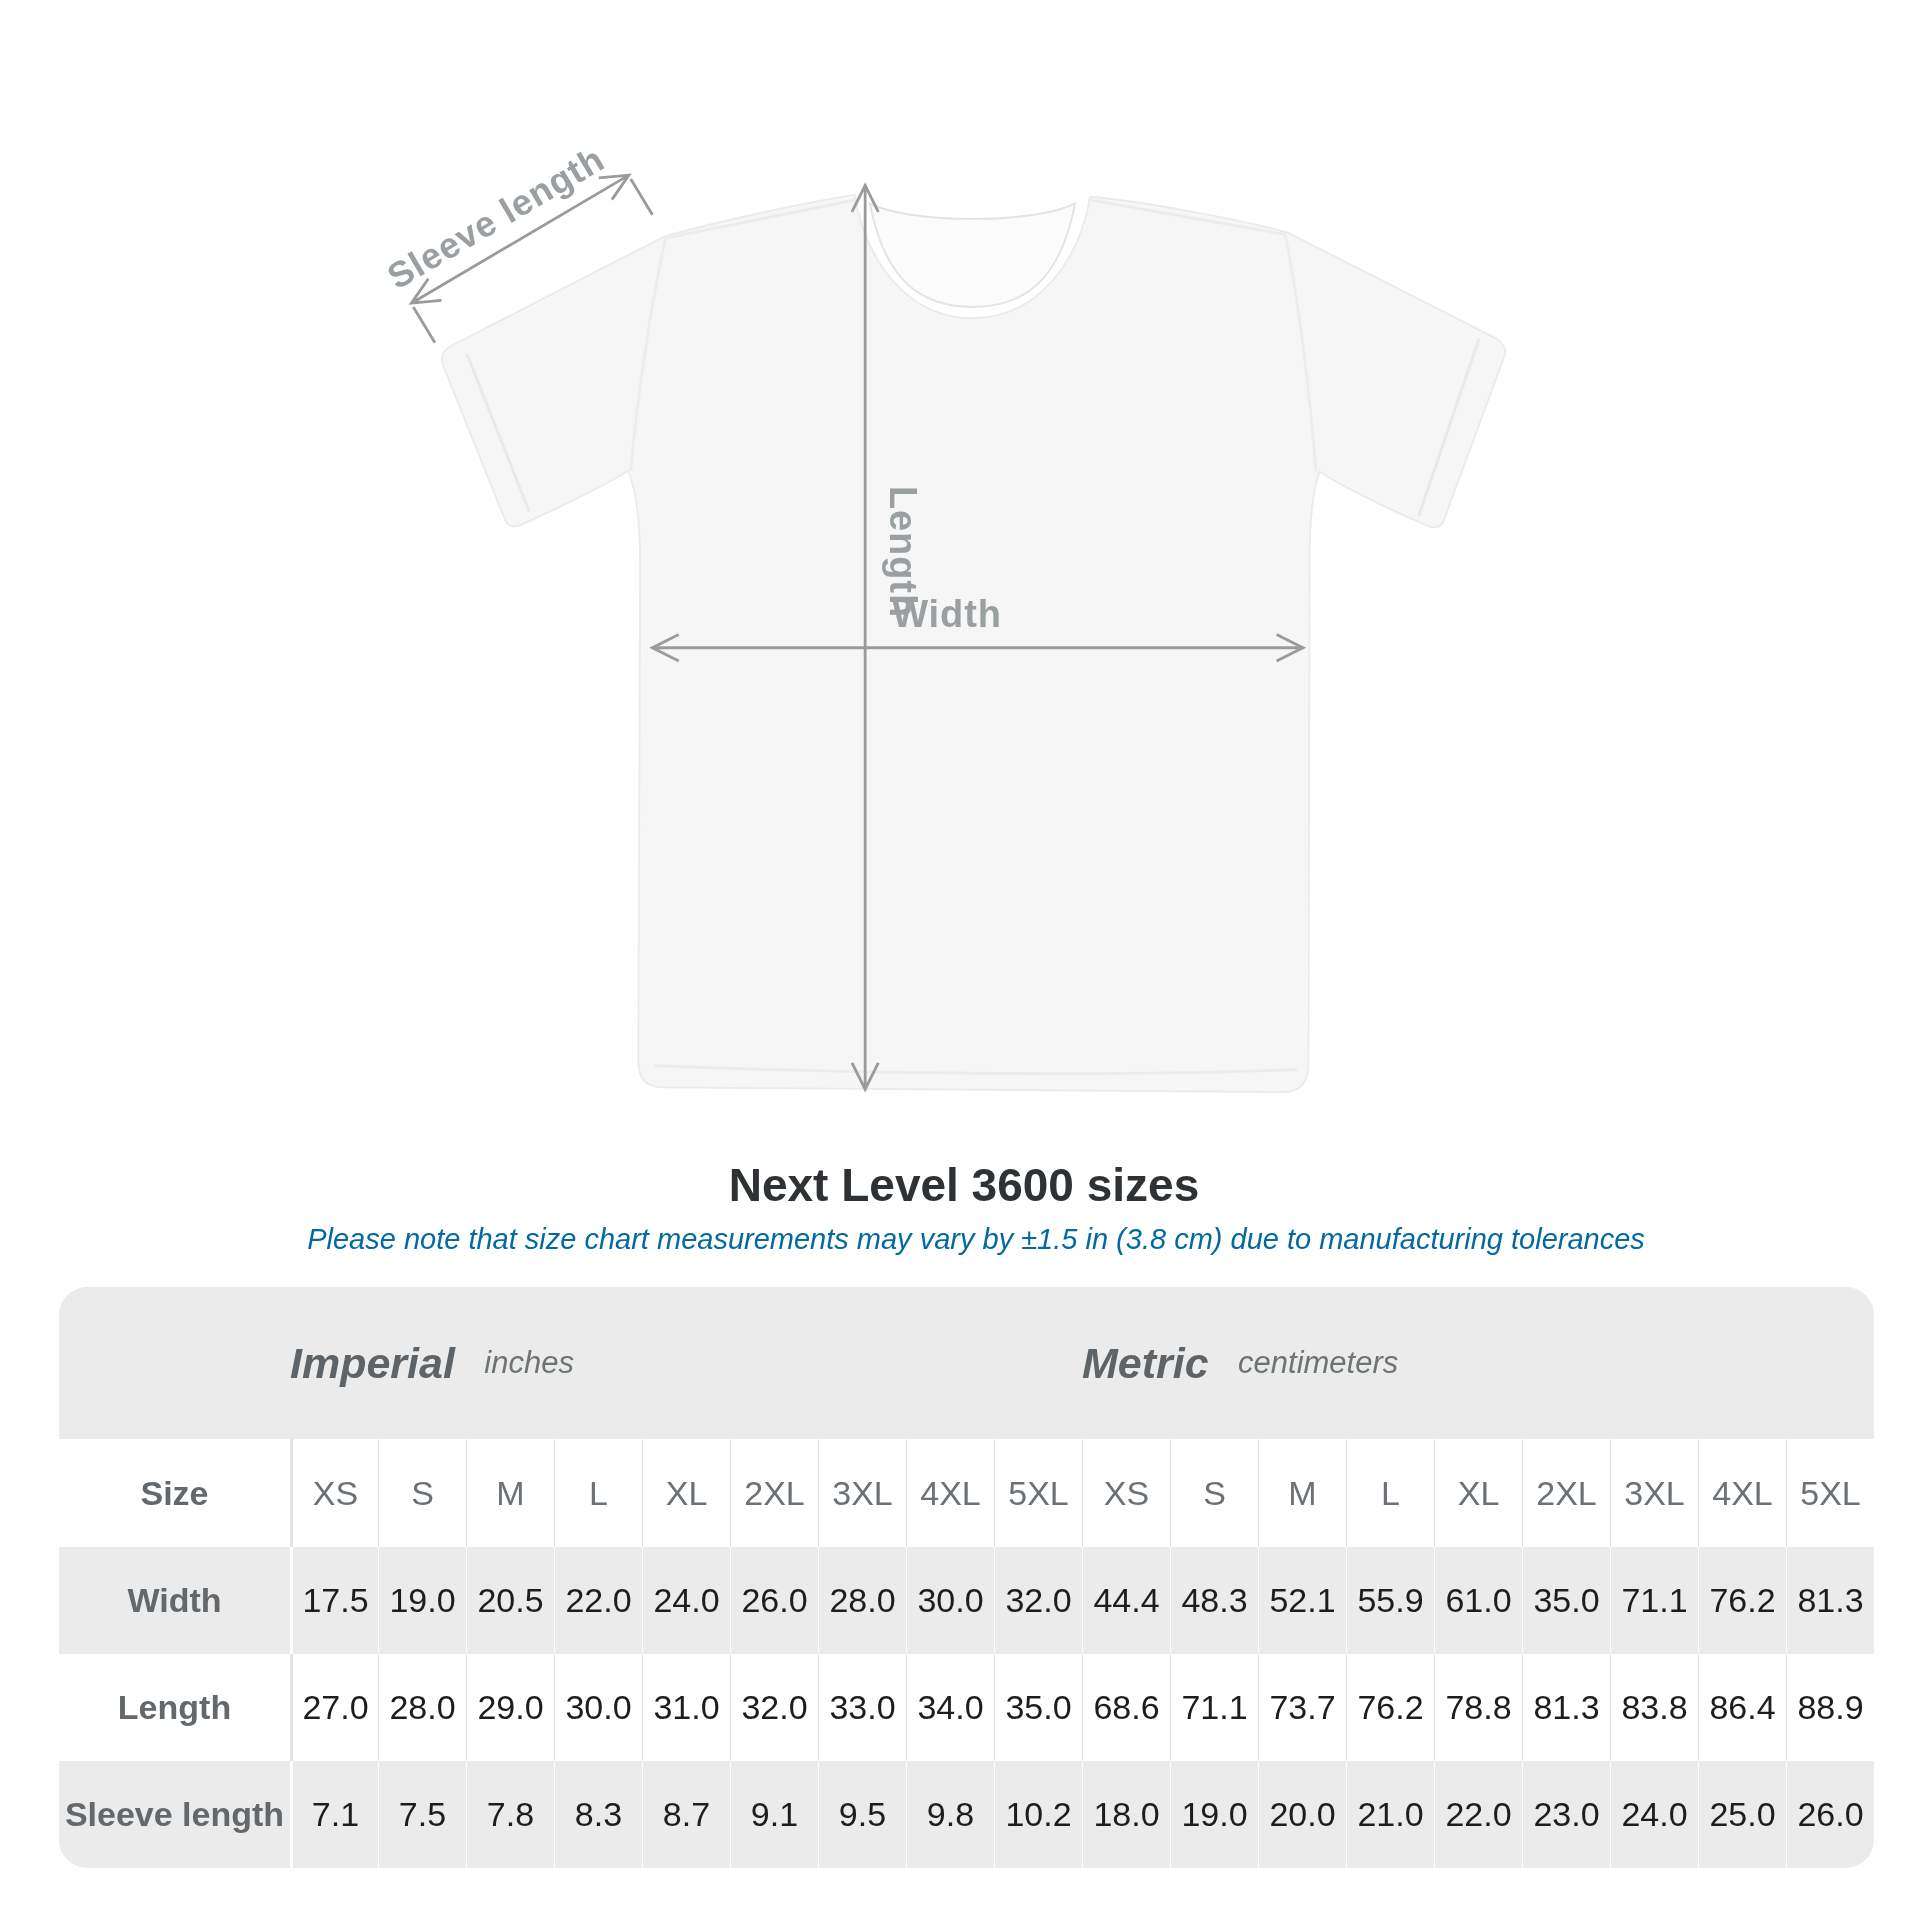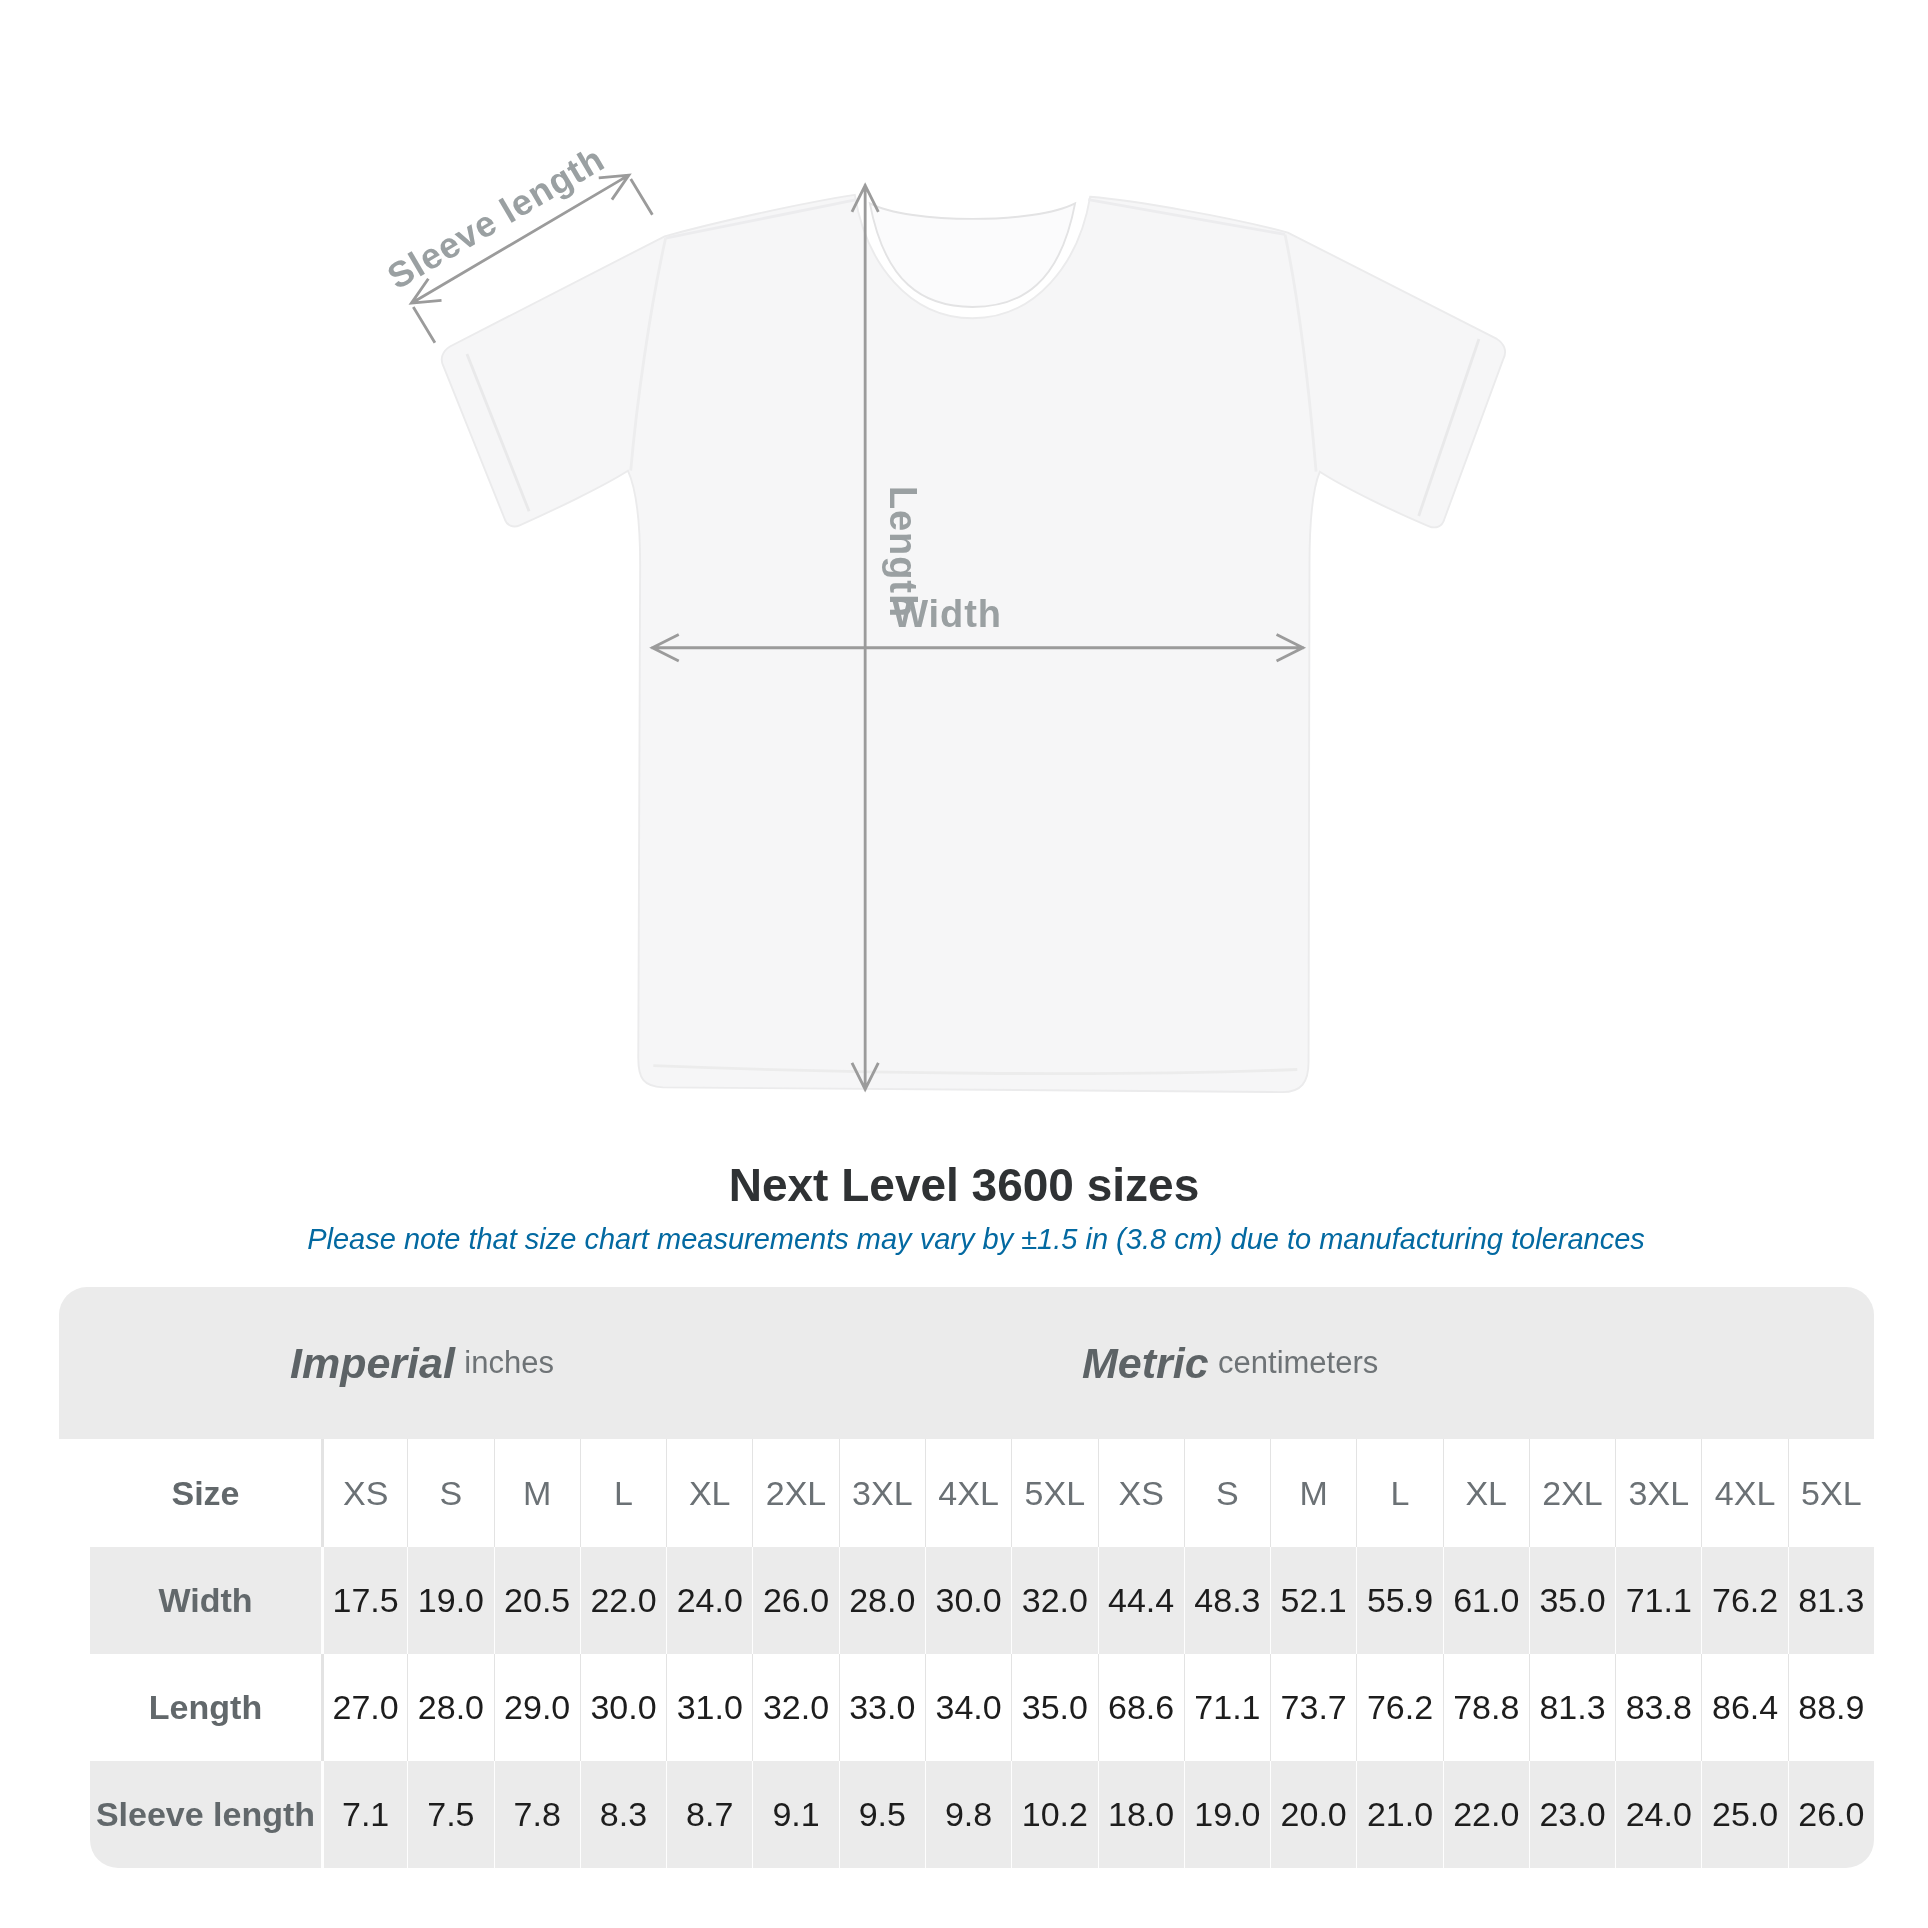--- a/index.html
+++ b/index.html
@@ -25,23 +25,23 @@
             font-size:29px; font-style:italic; color:#0369a1;}
 
   
   .chart-card{position:absolute; left:59px; top:1287px; width:1815px; height:580px;}
   .band{height:152px; background:#ebebeb; border-radius:28px 28px 0 0;
         display:grid; grid-template-columns:231px repeat(18,1fr); align-items:center;}
   .band-group{display:flex; flex-direction:row; align-items:center; gap:9.4px;}
   .band-group.imperial{grid-column:2/11;}
   .band-group.metric{grid-column:11/20;}
   .band-name{font-size:43px; font-weight:bold; font-style:italic; color:#5d6366;}
-  .band-unit{font-size:31px; color:#6e7376;}
-
-  .trow{display:grid; grid-template-columns:231px repeat(18,1fr);margin-left:31px;}
+  .band-unit{font-size:31px; font-style:italic; color:#6e7376;margin-left:20px;}
+
+  .trow{display:grid; grid-template-columns:231px repeat(18,1fr);}
   .header-row{height:108px; --sep:#e3e3e3; background:#fff;}
   .data-row{height:107px;}
   .data-row.white{--sep:#e3e3e3; background:#fff;}
   .data-row.gray{--sep:rgba(255,255,255,.95); background:#ebebeb;}
   .data-row.last{border-radius:0 0 28px 28px;}
 
   .cell{display:flex; align-items:center; justify-content:center;
         font-size:34px; color:#1d1d1d; overflow:hidden;}
   .cell.label-cell{font-weight:bold; color:#62686b;}
   .cell.head-cell{font-weight:normal; color:#6b7175;}

